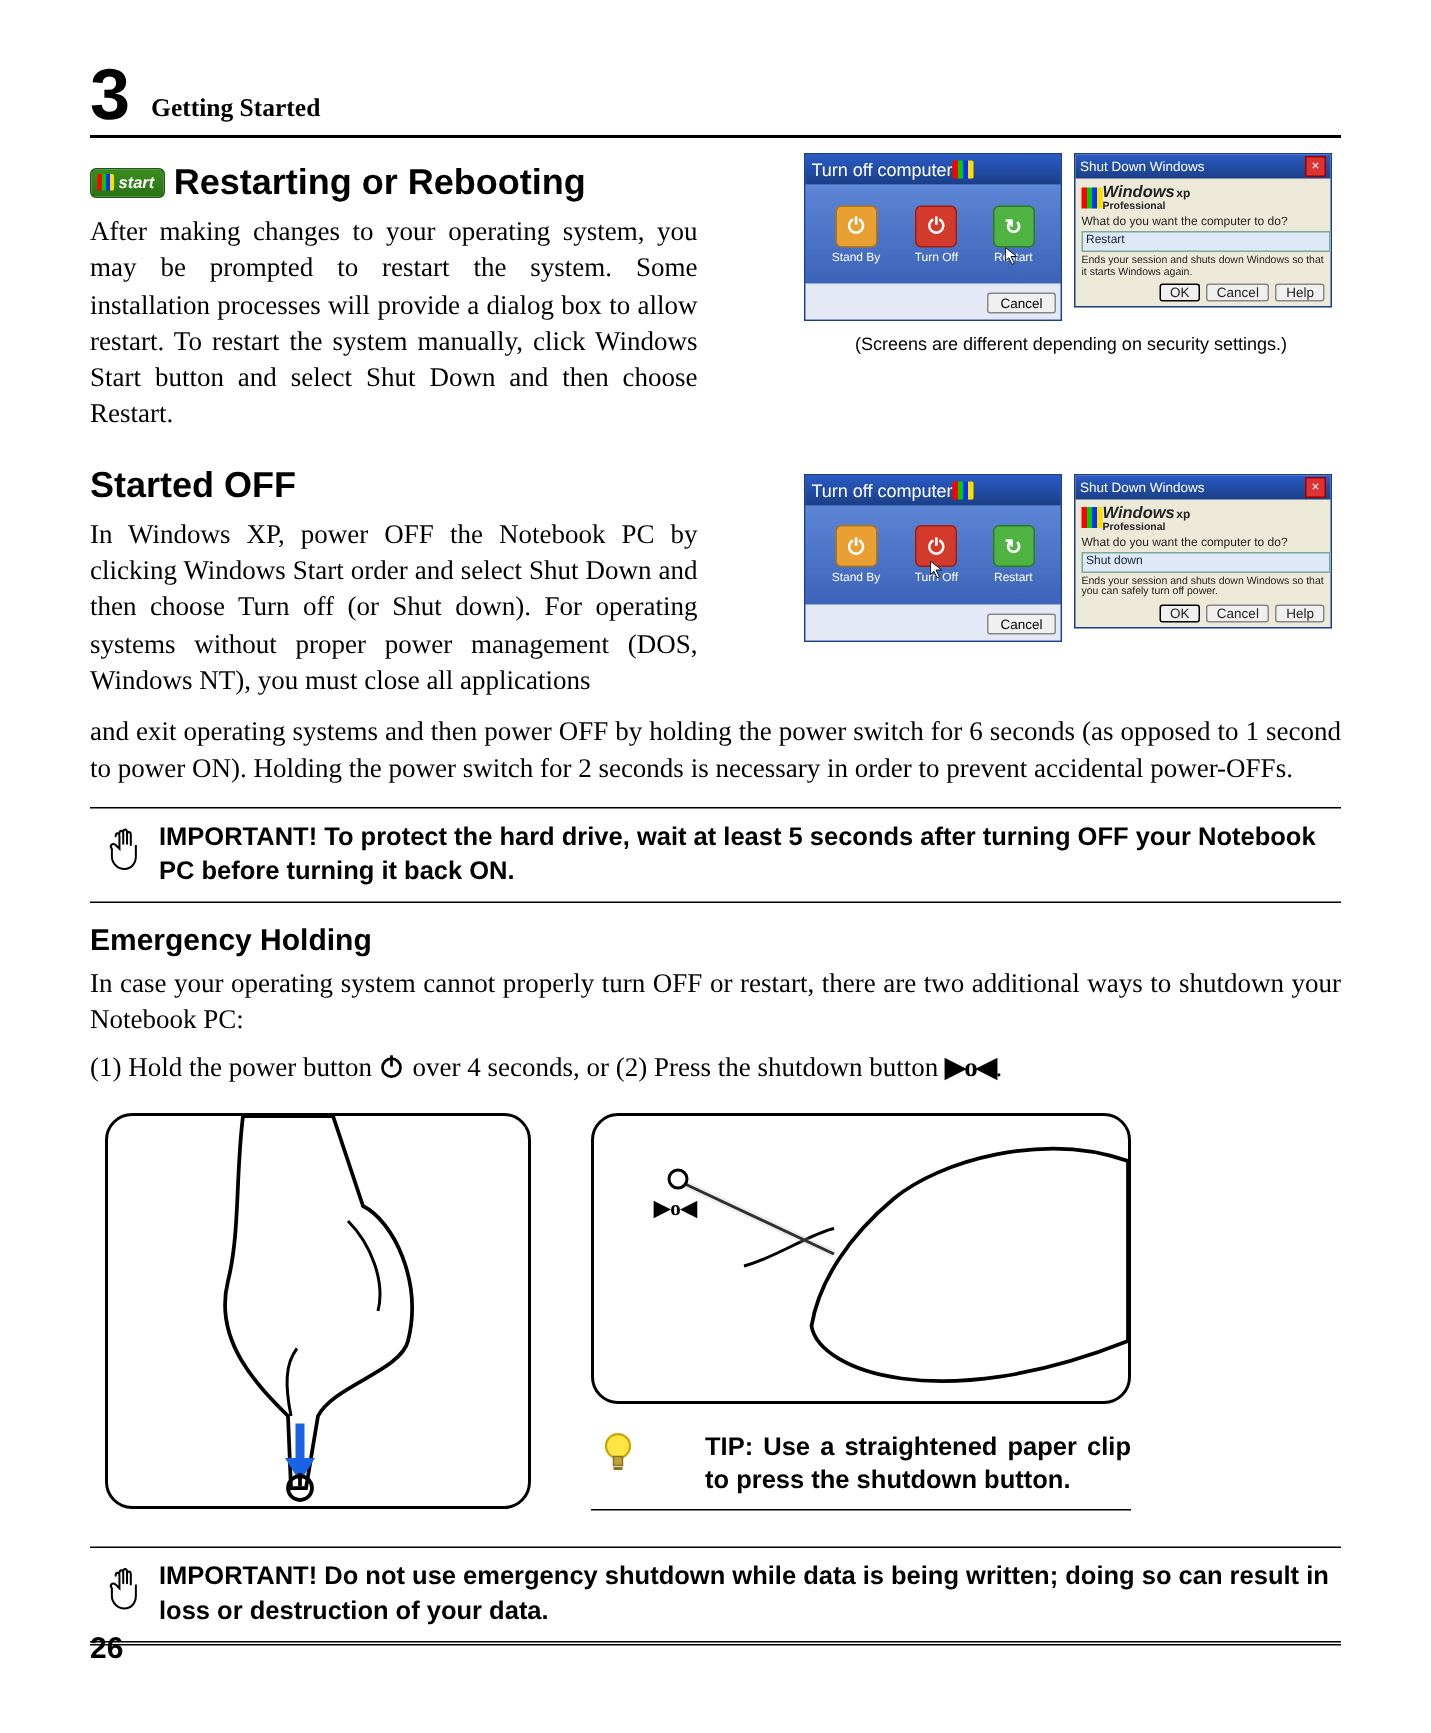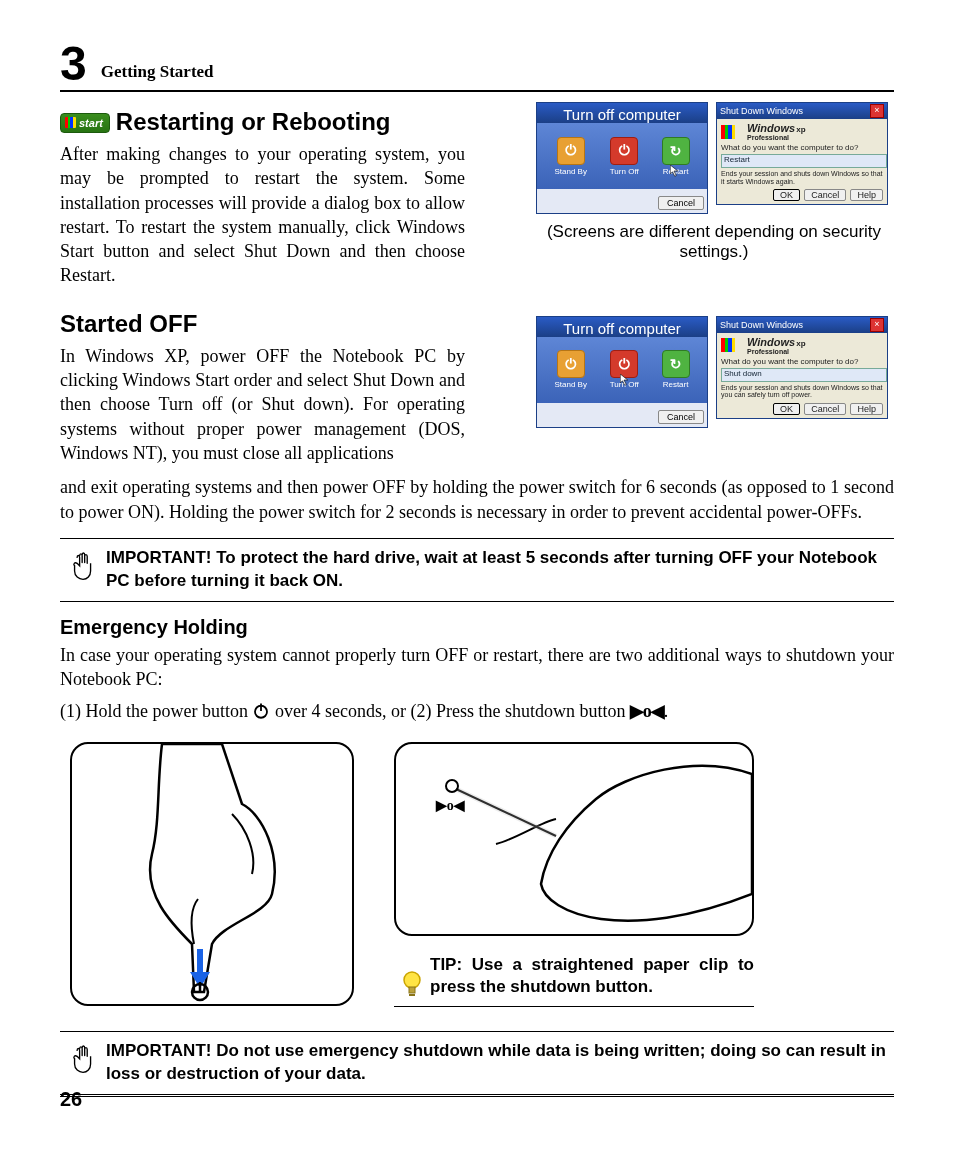--- a/index.html
+++ b/index.html
@@ -89,26 +89,25 @@
     box-sizing: border-box;
     border: 1px solid #1b3f86;
     background: #4a74cf;
     font-family: Tahoma, Arial, sans-serif;
     margin: 2px;
     vertical-align: top;
   }
   .mini-title {
     background: linear-gradient(#2a5bc5, #1b3f86);
     color: #fff;
-    font-size: 15px;
+    font-size: 12px;
     padding: 3px 4px;
     display: flex;
     align-items: center;
     height: 14px;
-    flex-direction: column;
   }
   .mini-title .flag {
     width: 14px; height: 12px;
     background:
       linear-gradient(90deg,#f00 0 25%,#0c0 25% 50%,#03f 50% 75%,#fd0 75% 100%);
     border-radius: 1px;
   }
   .mini-body {
     height: 66px;
     display: flex;
@@ -150,30 +149,30 @@
     margin: 2px;
     vertical-align: top;
   }
   .win-title {
     background: linear-gradient(#2a5bc5,#1b3f86);
     color:#fff; font-size:9px; padding:2px 3px; height:12px;
     display:flex; align-items:center; justify-content:space-between;
   }
   .win-close { width:12px;height:12px;background:#d33;border:1px solid #900;color:#fff;font-size:9px;line-height:10px;text-align:center;}
   .win-body { padding:3px 4px; font-size:8px; color:#222;}
-  .win-banner { display:flex; align-items:center; gap:12px; margin-bottom:2px;}
+  .win-banner { display:flex; align-items:center; gap:0; margin-bottom:2px;}
   .win-banner .logo { width:14px;height:14px;background:linear-gradient(90deg,#f00 0 25%,#0c0 25% 50%,#03f 50% 75%,#fd0 75% 100%);}
   .win-banner .t1 { font-style:italic; font-weight:bold; font-size:11px;}
   .win-banner .t2 { font-size:8px; font-weight:bold;}
   .win-select { width:100%; height:12px; background:#dfe8f7; border:1px solid #7a9; margin:2px 0; font-size:8px; padding-left:2px; color:#123;}
   .win-btns { text-align:right; margin-top:4px;}
   .win-btns .mini-btn2 { padding:0 6px; margin-left:2px;}
   .caption {
     font-family: Arial, Helvetica, sans-serif;
-    font-size: 17px;
+    font-size: 12px;
     text-align: center;
     margin-top: 6px;
   }
   .noterow {
     display: flex;
     align-items: flex-start;
     border-top: 1.5px solid #000;
     border-bottom: 1.5px solid #000;
     padding: 8px 0;
     margin: 14px 0;
@@ -193,24 +192,25 @@
   .hand-icon { width:28px; height:32px; }
   .inline-icon { vertical-align: -3px; }
   .illus-row { display:flex; gap:40px; margin: 18px 0 2px 10px; }
   .illus-box {
     width: 280px; height: 260px;
     border: 2px solid #000;
     border-radius: 18px;
     position: relative;
   }
   .tiprow {
-    display:flex; align-items:flex-end;
+    display:flex; align-items:flex-start;
     border-bottom: 1.5px solid #000;
     padding: 8px 0;
     margin-top: 10px;
+    gap: 40px;
   }
   .tiprow .icon-cell { width:36px; flex:0 0 36px; display:flex; justify-content:center;}
   .tiprow .tip-text {
     font-family: Arial, Helvetica, sans-serif;
     font-weight: bold;
     font-size: 17px;
     line-height: 1.3;
     text-align: justify;
   }
   .page-num {

